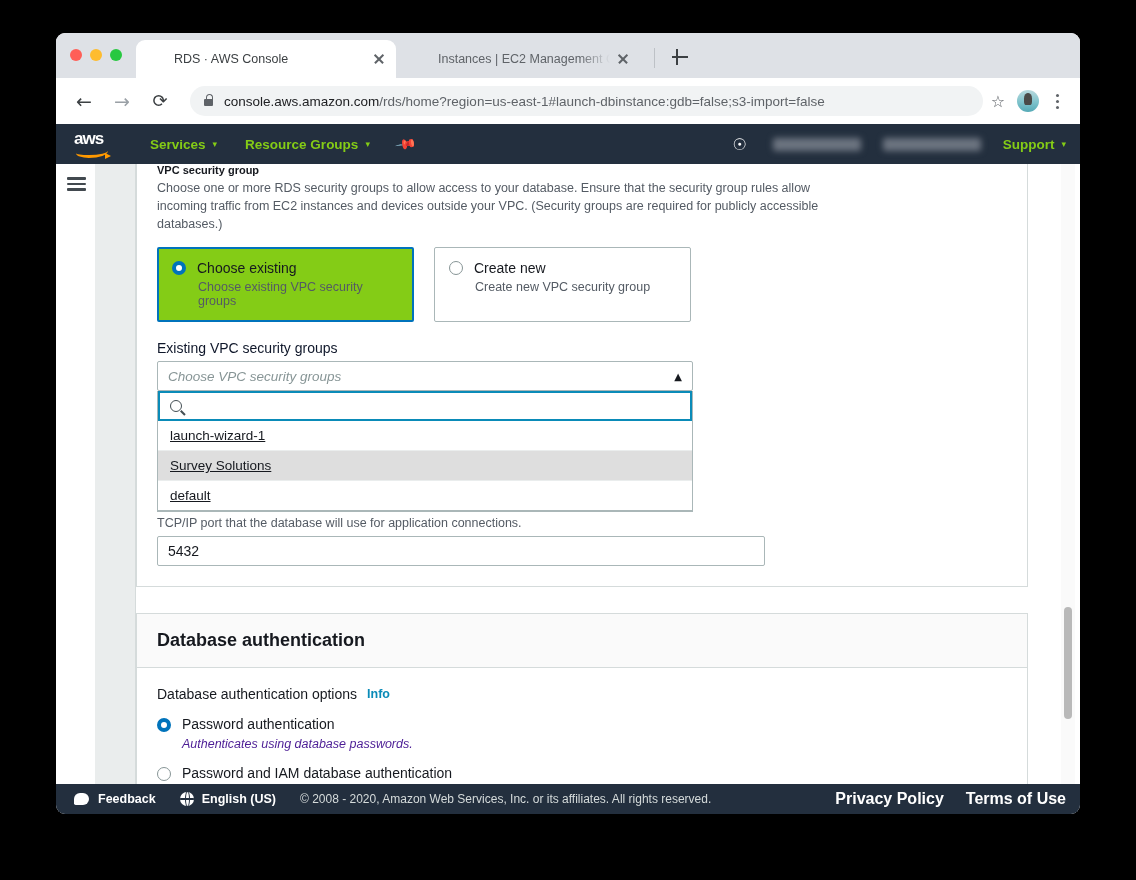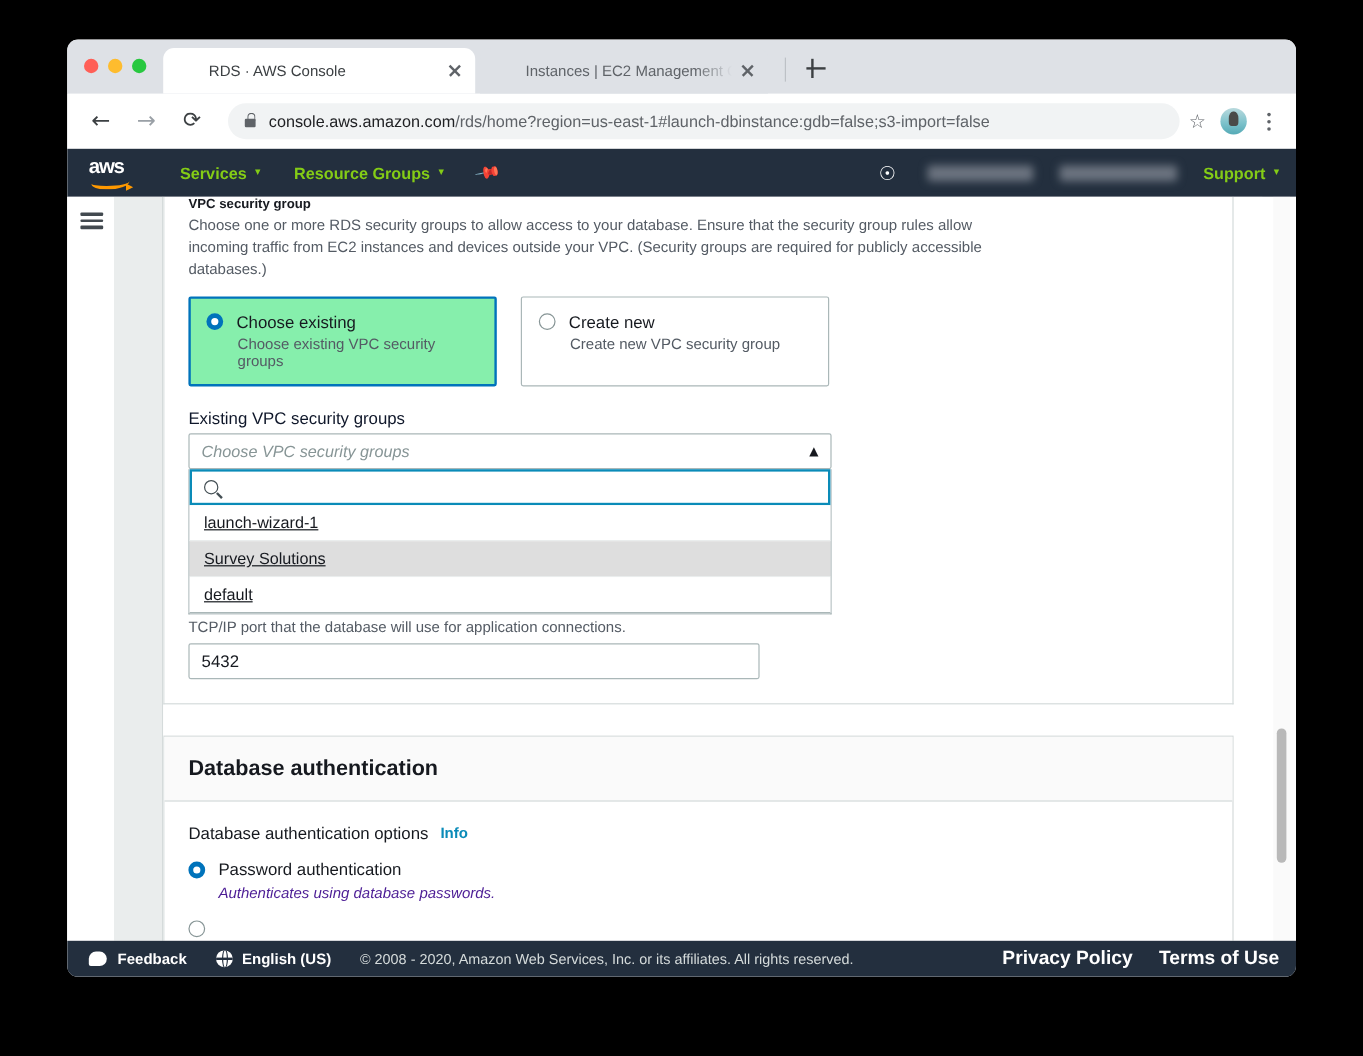--- a/index.html
+++ b/index.html
@@ -416,21 +416,21 @@
     width: 257px;
     box-sizing: border-box;
     border: 1px solid #aab7b8;
     border-radius: 2px;
     padding: 12px 14px 13px 14px;
     background: #ffffff;
     cursor: pointer;
   }
   .tile.selected {
     border: 2px solid #0073bb;
-    background: #86efac;
+    background: #84cc16;
     padding: 11px 13px 12px 13px;
   }
   .tile-label {
     display: flex;
     align-items: center;
     font-size: 14px;
     color: #16191f;
   }
   .tile-sub {
     margin: 4px 0 0 26px;
@@ -540,21 +540,21 @@
   }
   .ms-option.highlight { background: #dedede; }
   .ms-option:last-child { border-bottom: 1px solid #aab7b8; }
 
   .port-help {
     margin: 4px 0 6px 0;
     font-size: 12.5px;
     color: #545b64;
   }
   .port-input {
-    width: 476px;
+    width: 608px;
     height: 30px;
     box-sizing: border-box;
     border: 1px solid #aab7b8;
     border-radius: 2px;
     padding: 0 10px;
     font-size: 14px;
     color: #16191f;
     font-family: "Liberation Sans", sans-serif;
     outline: none;
     background: #ffffff;
@@ -833,20 +833,21 @@
             <div class="line">
               <span class="radio on"></span>
               <span>Password authentication</span>
             </div>
             <div class="auth-desc">Authenticates using database passwords.</div>
           </div>
 
           <div class="auth-row">
             <div class="line">
               <span class="radio"></span>
+              <span>Password and IAM database authentication</span>
             </div>
 
           </div>
 
         </div>
       </div>
 
     </div>
 
     <div class="scroll-track">

